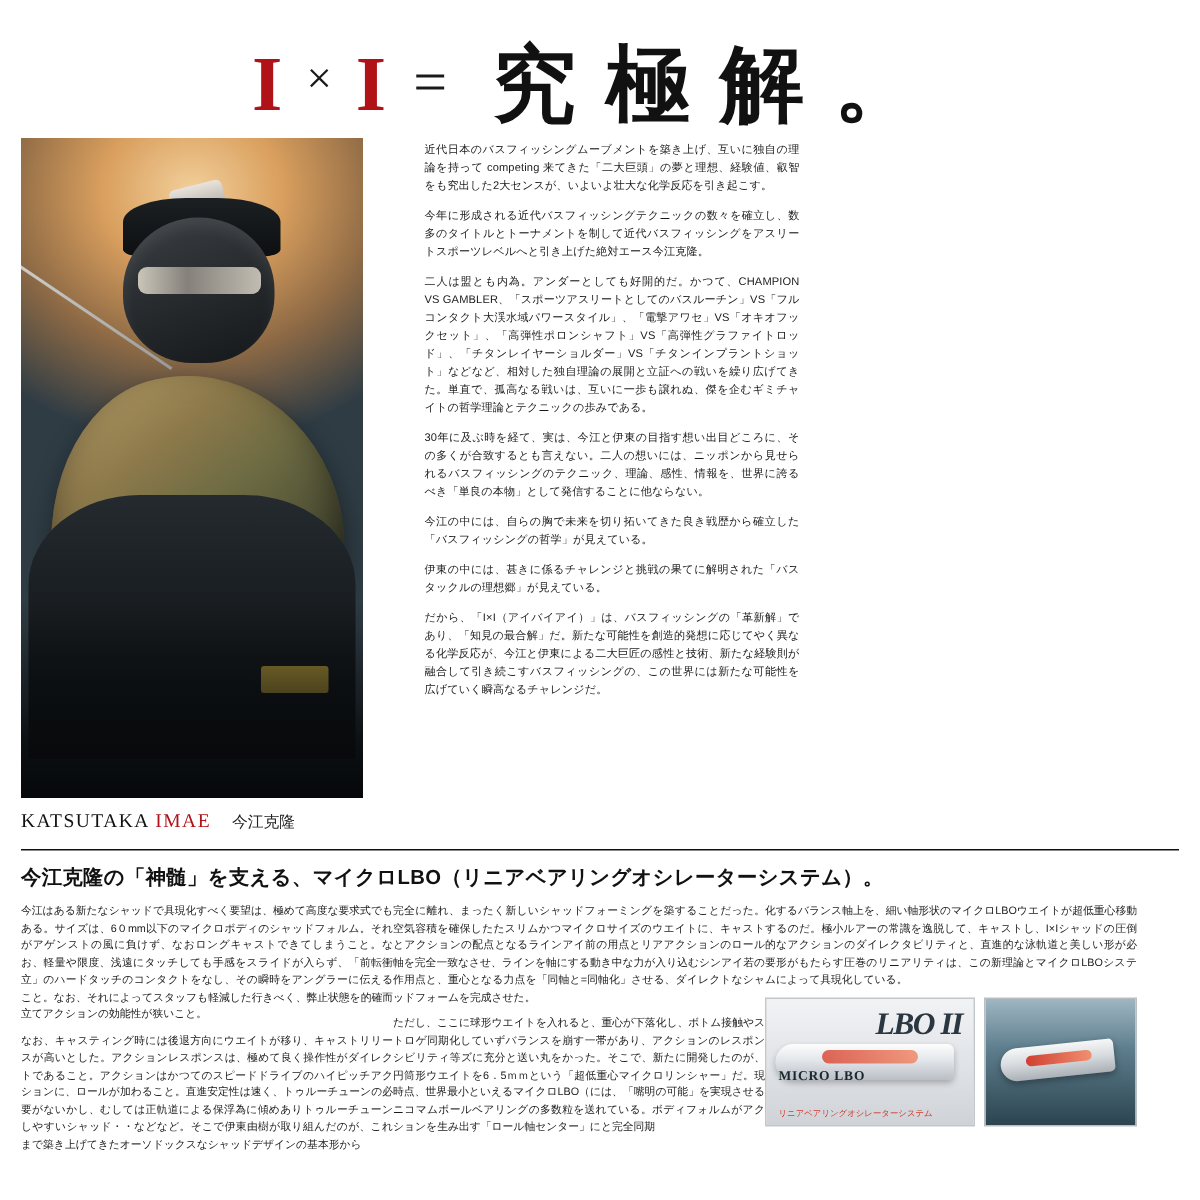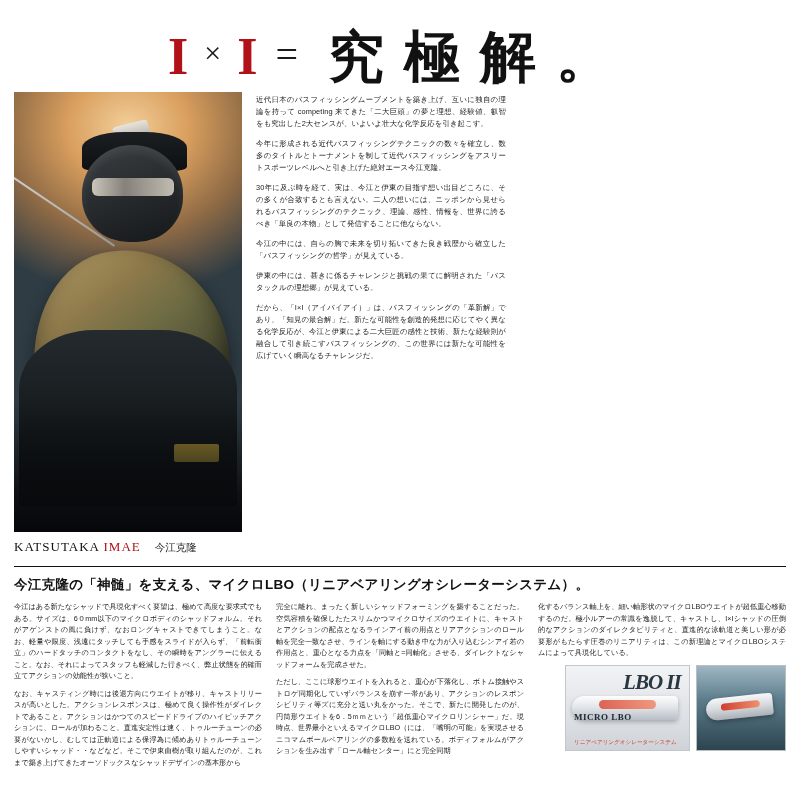--- a/index.html
+++ b/index.html
@@ -88,20 +88,21 @@
   .caption .jp {
     font-size: 10.5px;
     letter-spacing: 0;
     padding-left: 14px;
     color: #222;
   }
 
   .text-col {
     width: 256px;
     padding: 2px 2px 0 4px;
+    margin-left: 27px;
   }
   .body-ja {
     font-family: "Liberation Sans", sans-serif;
     font-size: 7.4px;
     line-height: 1.62;
     color: #1a1a1a;
     text-align: justify;
     margin: 0 0 8px 0;
     letter-spacing: 0.1px;
   }
@@ -252,40 +253,38 @@
     font-size: 13.5px;
     font-weight: 700;
     color: #111;
     letter-spacing: .3px;
   }
 
   
   .bottom-block {
     display: flex;
     padding: 0 14px;
-    gap: 14px;
   }
   .bcol { width: 248px; }
   .bcol p {
     font-family: "Liberation Sans", sans-serif;
     font-size: 7.2px;
     line-height: 1.6;
     color: #1a1a1a;
     text-align: justify;
     margin: 0 0 6px 0;
   }
 
   
   .product-panel {
     margin-top: 6px;
     display: flex;
     gap: 6px;
     align-items: stretch;
     height: 86px;
-    margin-left: 27px;
   }
   .prod-box {
     flex: 1 1 58%;
     position: relative;
     background: linear-gradient(180deg, #f2f3f5 0%, #dfe2e6 55%, #cfd3d8 100%);
     border: 1px solid #c2c7cc;
     overflow: hidden;
   }
   .lbo-logo {
     position: absolute;
@@ -382,20 +381,21 @@
         <div class="pl-badge"></div>
       </div>
       <div class="caption">
         <span>KATSUTAKA </span><span class="red">IMAE</span><span class="jp">今江克隆</span>
       </div>
     </div>
 
     <div class="text-col">
       <p class="body-ja">近代日本のバスフィッシングムーブメントを築き上げ、互いに独自の理論を持って competing 来てきた「二大巨頭」の夢と理想、経験値、叡智をも究出した2大センスが、いよいよ壮大な化学反応を引き起こす。</p>
       <p class="body-ja">今年に形成される近代バスフィッシングテクニックの数々を確立し、数多のタイトルとトーナメントを制して近代バスフィッシングをアスリートスポーツレベルへと引き上げた絶対エース今江克隆。</p>
+      <p class="body-ja">二人は盟とも内為。アンダーとしても好開的だ。かつて、CHAMPION VS GAMBLER、「スポーツアスリートとしてのバスルーチン」VS「フルコンタクト大渓水域パワースタイル」、「電撃アワセ」VS「オキオフックセット」、「高弾性ポロンシャフト」VS「高弾性グラファイトロッド」、「チタンレイヤーショルダー」VS「チタンインプラントショット」などなど、相対した独自理論の展開と立証への戦いを繰り広げてきた。単直で、孤高なる戦いは、互いに一歩も譲れぬ、傑を企むギミチャイトの哲学理論とテクニックの歩みである。</p>
       <p class="body-ja">30年に及ぶ時を経て、実は、今江と伊東の目指す想い出目どころに、その多くが合致するとも言えない。二人の想いには、ニッポンから見せられるバスフィッシングのテクニック、理論、感性、情報を、世界に誇るべき「単良の本物」として発信することに他ならない。</p>
       <p class="body-ja">今江の中には、自らの胸で未来を切り拓いてきた良き戦歴から確立した「バスフィッシングの哲学」が見えている。</p>
       <p class="body-ja">伊東の中には、甚きに係るチャレンジと挑戦の果てに解明された「バスタックルの理想郷」が見えている。</p>
       <p class="body-ja">だから、「I×I（アイバイアイ）」は、バスフィッシングの「革新解」であり、「知見の最合解」だ。新たな可能性を創造的発想に応じてやく異なる化学反応が、今江と伊東による二大巨匠の感性と技術、新たな経験則が融合して引き続こすバスフィッシングの、この世界には新たな可能性を広げていく瞬高なるチャレンジだ。</p>
     </div>
 
   </div>
 
   <div class="divider"></div>
 

